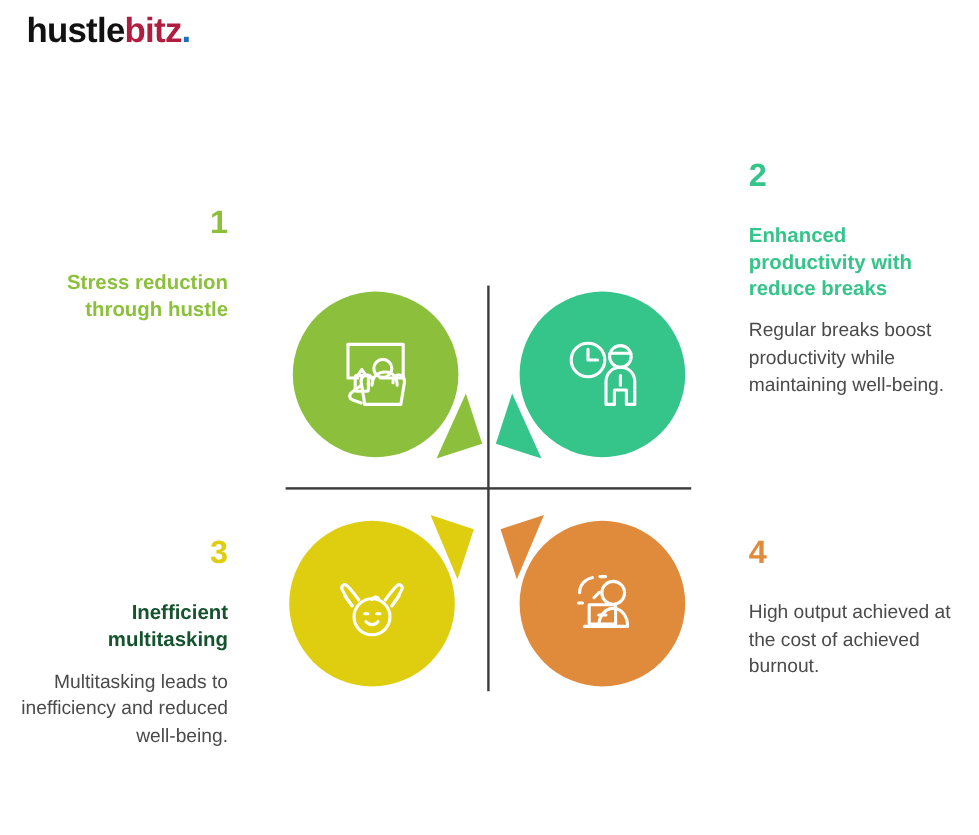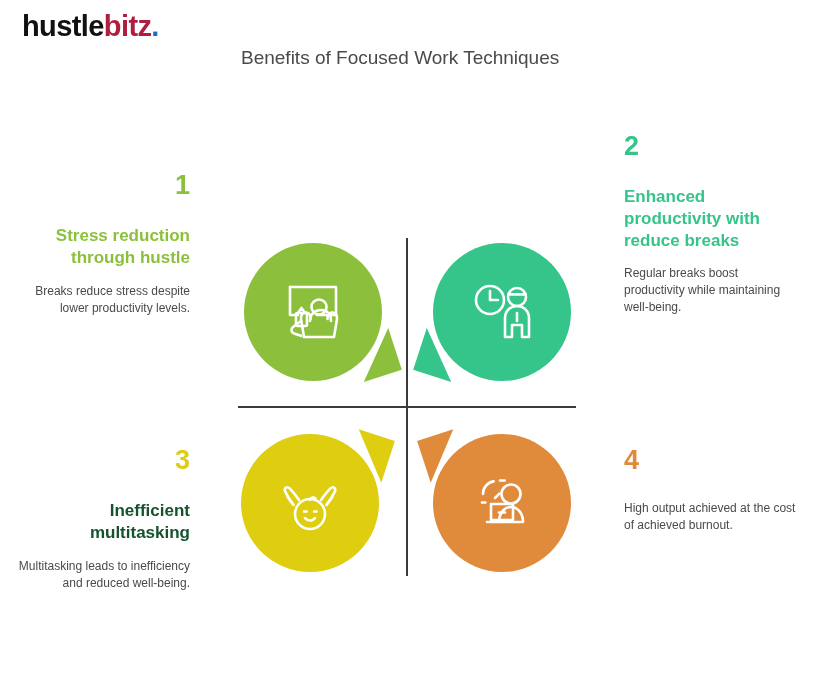--- a/index.html
+++ b/index.html
@@ -133,41 +133,40 @@
     line-height: 1;
     margin: 0 0 26px 0;
   }
   .quad .head {
     font-size: 17px;
     font-weight: bold;
     line-height: 1.28;
     margin: 0 0 14px 0;
   }
   .quad .body {
-    font-size: 12px;
+    font-size: 16px;
     color: #4a4a4a;
     line-height: 1.42;
     margin: 0;
   }
 
   #quad-1 { left: 15px;  top: 172px; }
   #quad-2 { left: 624px; top: 133px; }
   #quad-3 { left: 15px;  top: 447px; }
   #quad-4 { left: 624px; top: 447px; }
 </style>
 </head>
 <body>
 
 <div id="page">
 
   <div class="logo">
     <span class="l-hustle">hustle</span><span class="l-bitz">bitz</span><span class="l-dot">.</span>
   </div>
 
-  <div class="page-title">Benefits of Focused Work Techniques</div>
 
   <div class="divider-v"></div>
   <div class="divider-h"></div>
 
   <div class="bubble" id="bubble-1">
     <div class="tail"></div>
     <div class="disc" style="background:#8CC03C"></div>
     <div class="icon">
       <svg width="86" height="86" viewBox="0 0 86 86" fill="none" stroke="#ffffff" stroke-width="2.6" stroke-linecap="round" stroke-linejoin="round">
         <path d="M20 18 H66 V46 H47"></path>
@@ -229,21 +228,20 @@
         <path d="M41 20.5 h4.6"></path>
         <path d="M23 42.5 h3.4"></path>
         <path d="M36 38 l4.4-4.4"></path>
       </svg>
     </div>
   </div>
 
   <div class="quad left" id="quad-1">
     <div class="num" style="color:#8CC03C">1</div>
     <div class="head" style="color:#8CC03C">Stress reduction through hustle</div>
-    <div class="body">Breaks reduce stress despite lower productivity levels.</div>
   </div>
 
   <div class="quad right" id="quad-2">
     <div class="num" style="color:#35C48A">2</div>
     <div class="head" style="color:#35C48A">Enhanced productivity with reduce breaks</div>
     <div class="body">Regular breaks boost productivity while maintaining well-being.</div>
   </div>
 
   <div class="quad left" id="quad-3">
     <div class="num" style="color:#DFCD10">3</div>

